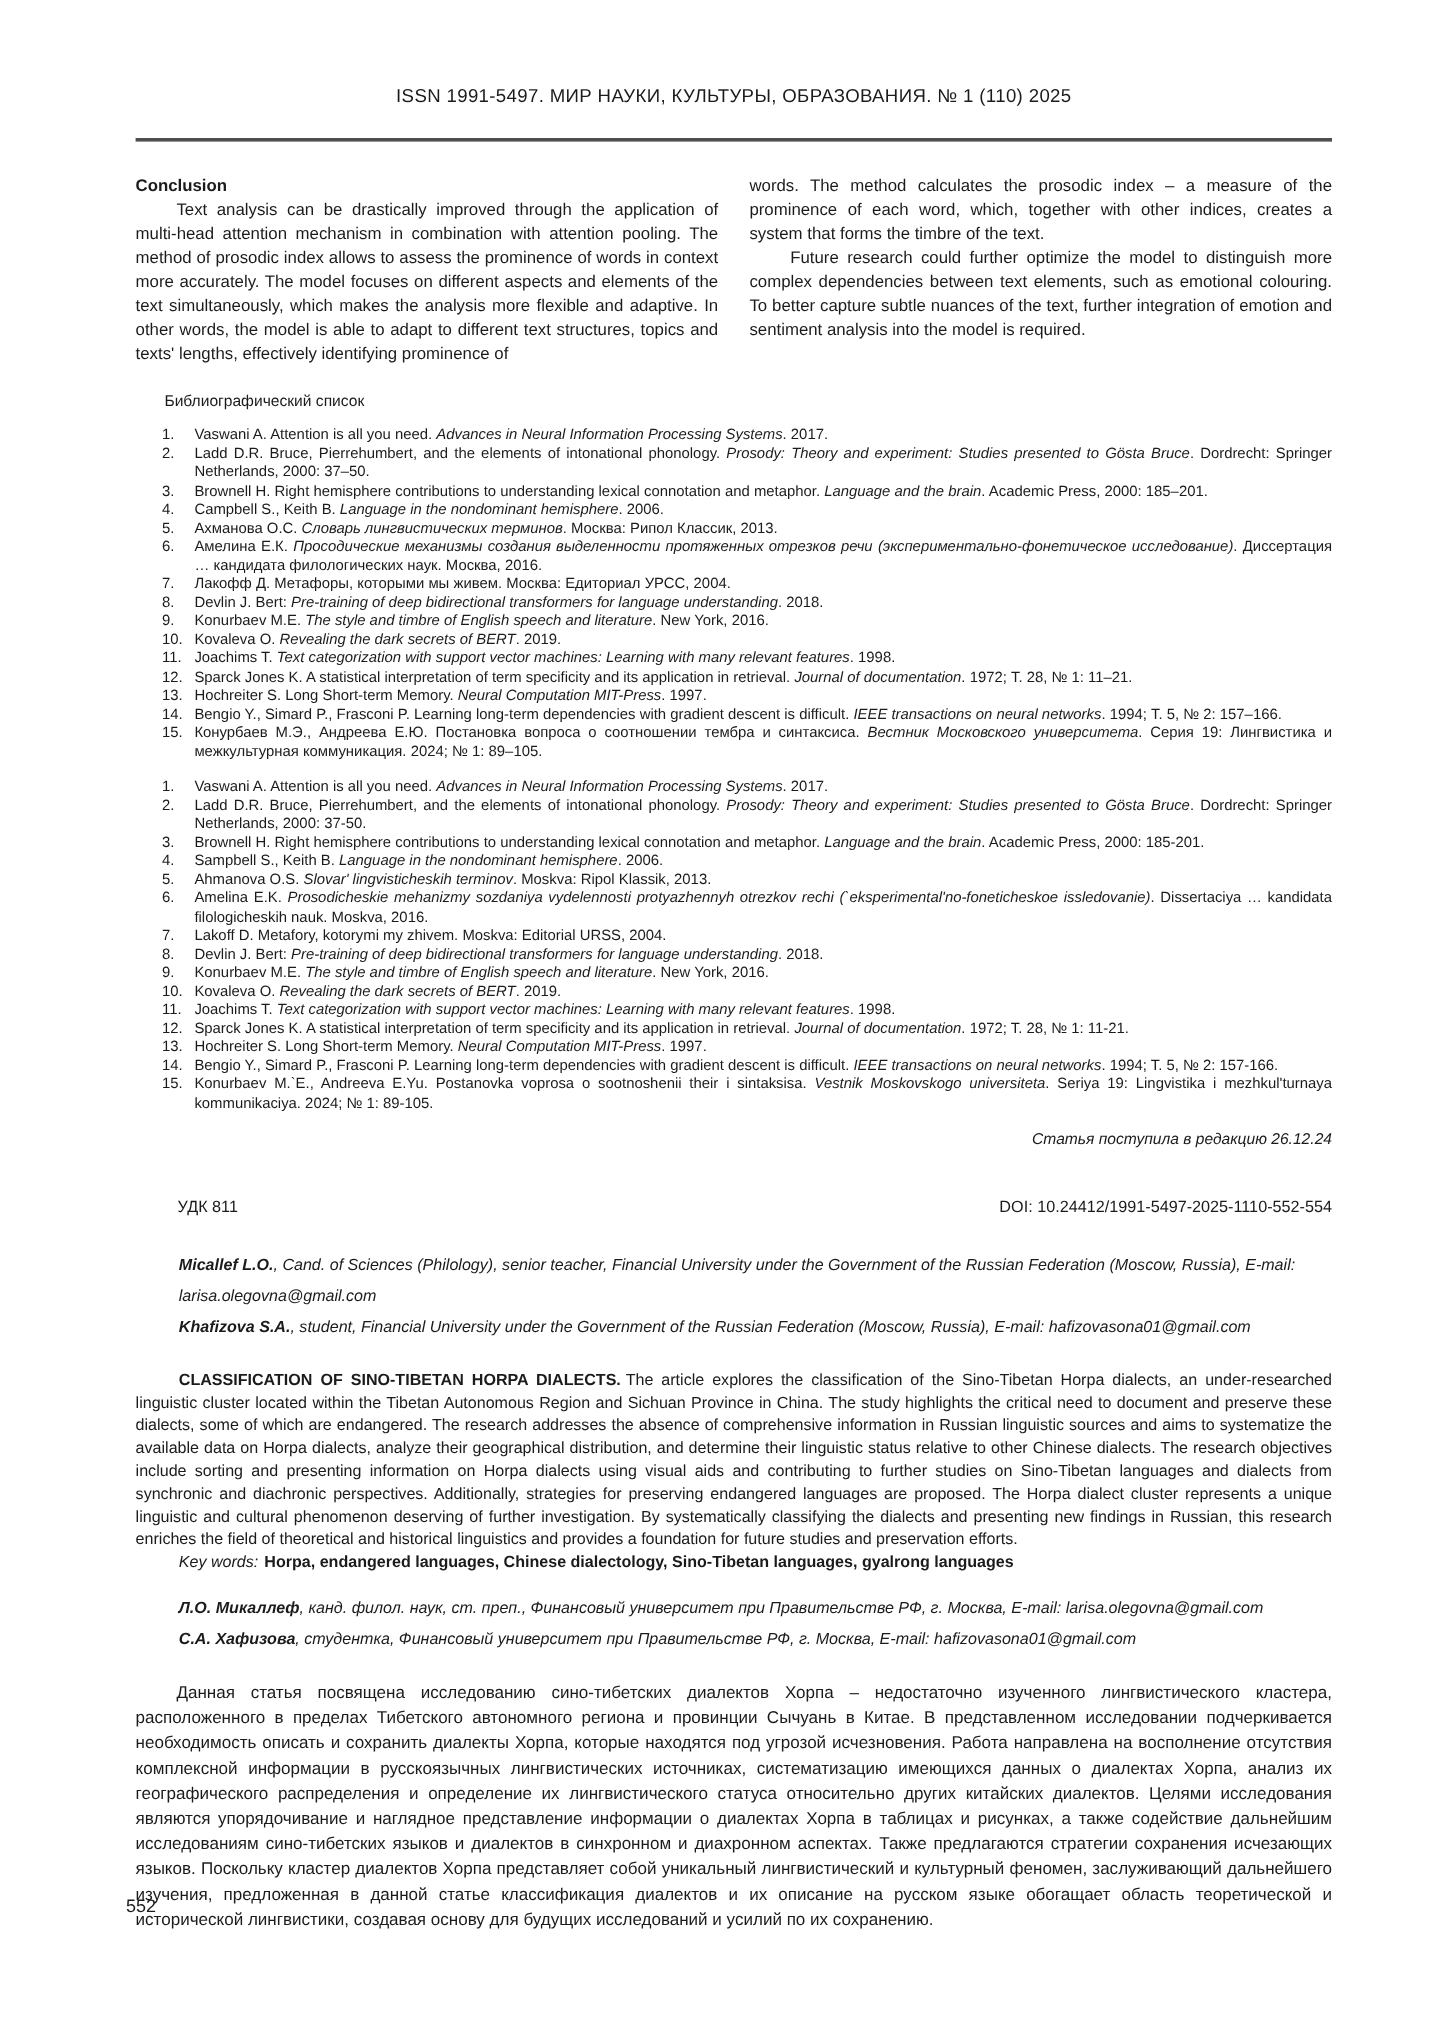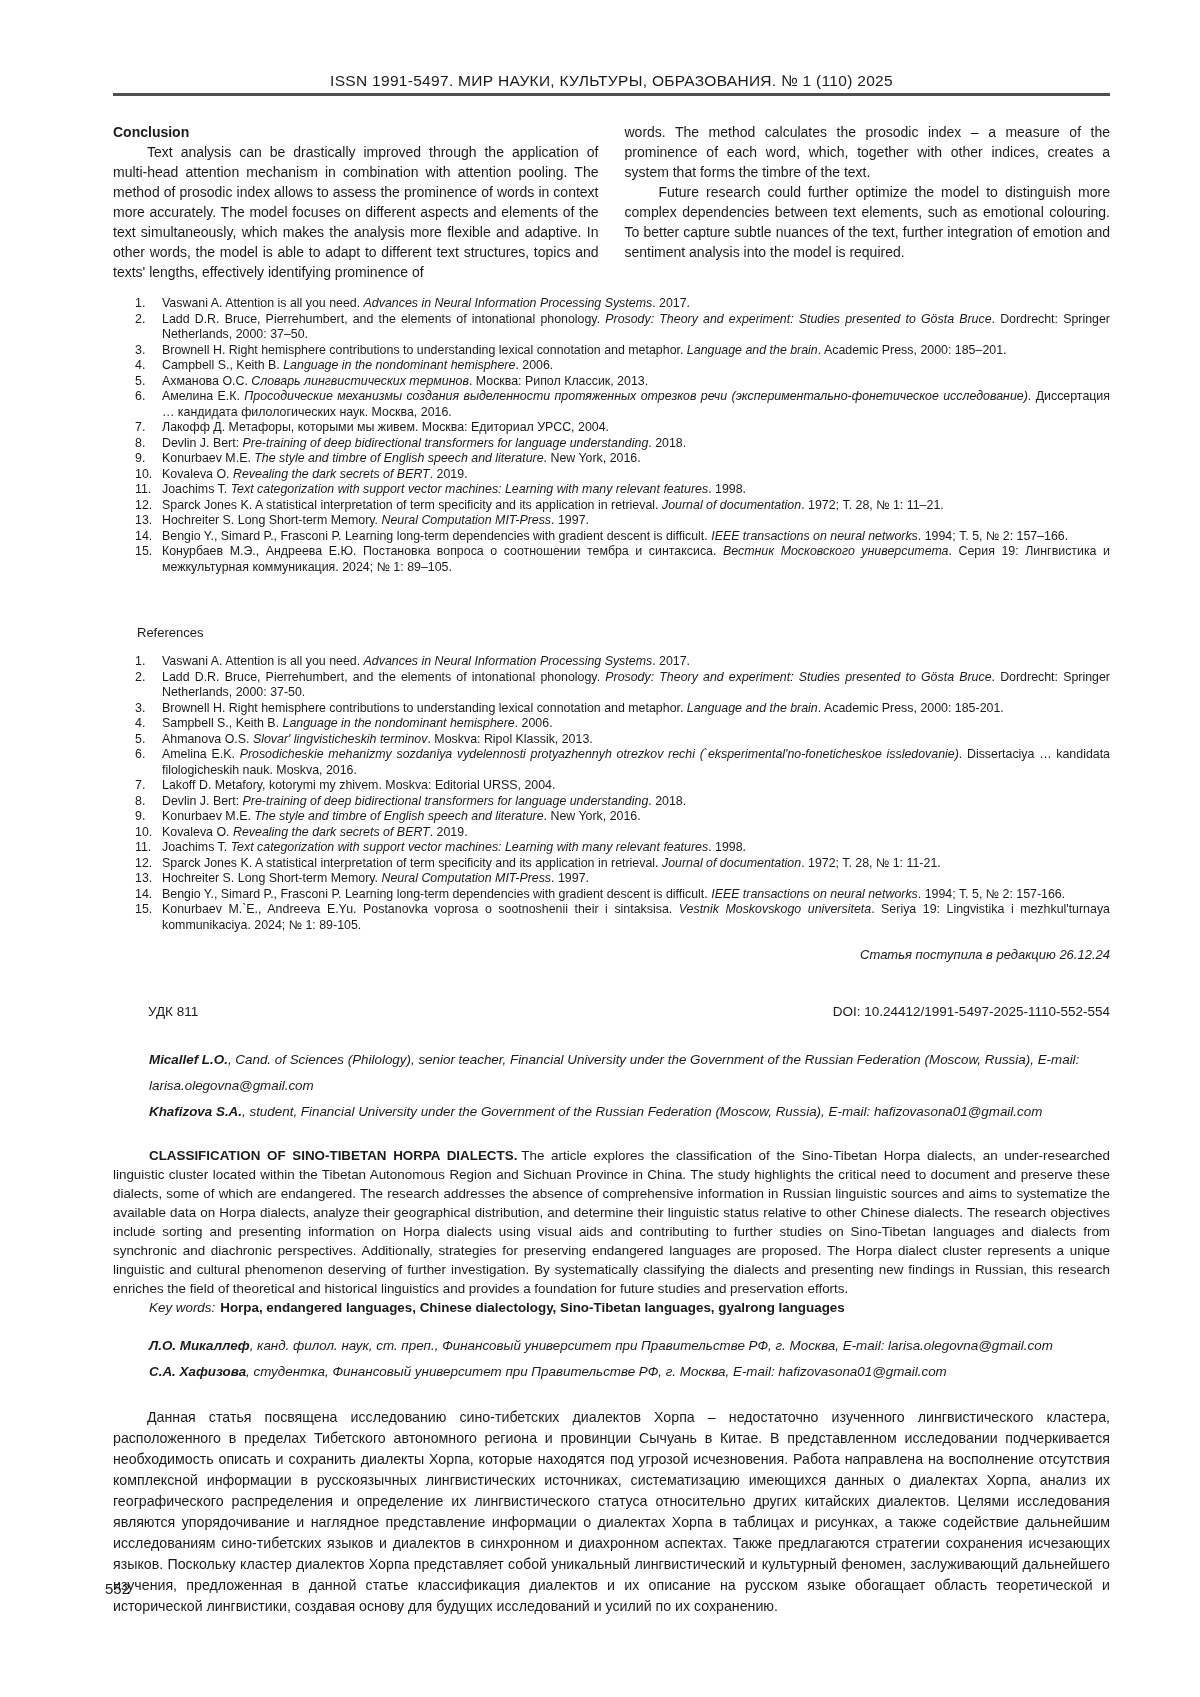--- a/index.html
+++ b/index.html
@@ -11,21 +11,21 @@
     font-family:"Liberation Sans", sans-serif;
     overflow:hidden;
   }
   .content { padding:72px 90px 0 113px; }
 
   
   .journal-header {
     text-align:center;
     font-size:15.5px;
     letter-spacing:0.3px;
-    padding-bottom:3px;
+    padding-bottom:25px;
     border-bottom:3px solid #4f4f4f;
   }
 
   
   .twocol { display:flex; gap:26px; margin-top:26px; }
   .col { flex:1; font-size:14px; line-height:20px; text-align:justify; }
   .concl-heading { font-weight:bold; margin:0 0 0 34px; }
   .col p { margin:0; }
   .indent { text-indent:34px; }
 
@@ -84,39 +84,39 @@
       <div class="col">
         <p class="concl-heading">Conclusion</p>
         <p class="indent">Text analysis can be drastically improved through the application of multi-head attention mechanism in combination with attention pooling. The method of prosodic index allows to assess the prominence of words in context more accurately. The model focuses on different aspects and elements of the text simultaneously, which makes the analysis more flexible and adaptive. In other words, the model is able to adapt to different text structures, topics and texts' lengths, effectively identifying prominence of</p>
       </div>
       <div class="col">
         <p>words. The method calculates the prosodic index – a measure of the prominence of each word, which, together with other indices, creates a system that forms the timbre of the text.</p>
         <p class="indent">Future research could further optimize the model to distinguish more complex dependencies between text elements, such as emotional colouring. To better capture subtle nuances of the text, further integration of emotion and sentiment analysis into the model is required.</p>
       </div>
     </div>
 
+    <div class="sect-heading">Библиографический список</div>
     <div class="ref-list">
         <div class="ref-item"><span class="ref-num">1.</span><span class="ref-text"><span>Vaswani A. Attention is all you need. </span><span class="it">Advances in Neural Information Processing Systems</span><span>. 2017.</span></span></div>
         <div class="ref-item"><span class="ref-num">2.</span><span class="ref-text"><span>Ladd D.R. Bruce, Pierrehumbert, and the elements of intonational phonology. </span><span class="it">Prosody: Theory and experiment: Studies presented to Gösta Bruce</span><span>. Dordrecht: Springer Netherlands, 2000: 37–50.</span></span></div>
         <div class="ref-item"><span class="ref-num">3.</span><span class="ref-text"><span>Brownell H. Right hemisphere contributions to understanding lexical connotation and metaphor. </span><span class="it">Language and the brain</span><span>. Academic Press, 2000: 185–201.</span></span></div>
         <div class="ref-item"><span class="ref-num">4.</span><span class="ref-text"><span>Campbell S., Keith B. </span><span class="it">Language in the nondominant hemisphere</span><span>. 2006.</span></span></div>
         <div class="ref-item"><span class="ref-num">5.</span><span class="ref-text"><span>Ахманова О.С. </span><span class="it">Словарь лингвистических терминов</span><span>. Москва: Рипол Классик, 2013.</span></span></div>
         <div class="ref-item"><span class="ref-num">6.</span><span class="ref-text"><span>Амелина Е.К. </span><span class="it">Просодические механизмы создания выделенности протяженных отрезков речи (экспериментально-фонетическое исследование)</span><span>. Диссертация … кандидата филологических наук. Москва, 2016.</span></span></div>
         <div class="ref-item"><span class="ref-num">7.</span><span class="ref-text"><span>Лакофф Д. Метафоры, которыми мы живем. Москва: Едиториал УРСС, 2004.</span></span></div>
         <div class="ref-item"><span class="ref-num">8.</span><span class="ref-text"><span>Devlin J. Bert: </span><span class="it">Pre-training of deep bidirectional transformers for language understanding</span><span>. 2018.</span></span></div>
         <div class="ref-item"><span class="ref-num">9.</span><span class="ref-text"><span>Konurbaev M.E. </span><span class="it">The style and timbre of English speech and literature</span><span>. New York, 2016.</span></span></div>
         <div class="ref-item"><span class="ref-num">10.</span><span class="ref-text"><span>Kovaleva O. </span><span class="it">Revealing the dark secrets of BERT</span><span>. 2019.</span></span></div>
         <div class="ref-item"><span class="ref-num">11.</span><span class="ref-text"><span>Joachims T. </span><span class="it">Text categorization with support vector machines: Learning with many relevant features</span><span>. 1998.</span></span></div>
         <div class="ref-item"><span class="ref-num">12.</span><span class="ref-text"><span>Sparck Jones K. A statistical interpretation of term specificity and its application in retrieval. </span><span class="it">Journal of documentation</span><span>. 1972; Т. 28, № 1: 11–21.</span></span></div>
         <div class="ref-item"><span class="ref-num">13.</span><span class="ref-text"><span>Hochreiter S. Long Short-term Memory. </span><span class="it">Neural Computation MIT-Press</span><span>. 1997.</span></span></div>
         <div class="ref-item"><span class="ref-num">14.</span><span class="ref-text"><span>Bengio Y., Simard P., Frasconi P. Learning long-term dependencies with gradient descent is difficult. </span><span class="it">IEEE transactions on neural networks</span><span>. 1994; Т. 5, № 2: 157–166.</span></span></div>
         <div class="ref-item"><span class="ref-num">15.</span><span class="ref-text"><span>Конурбаев М.Э., Андреева Е.Ю. Постановка вопроса о соотношении тембра и синтаксиса. </span><span class="it">Вестник Московского университета</span><span>. Серия 19: Лингвистика и межкультурная коммуникация. 2024; № 1: 89–105.</span></span></div>
       </div>
 
-    <div class="sect-heading refs">References</div>
     <div class="ref-list">
         <div class="ref-item"><span class="ref-num">1.</span><span class="ref-text"><span>Vaswani A. Attention is all you need. </span><span class="it">Advances in Neural Information Processing Systems</span><span>. 2017.</span></span></div>
         <div class="ref-item"><span class="ref-num">2.</span><span class="ref-text"><span>Ladd D.R. Bruce, Pierrehumbert, and the elements of intonational phonology. </span><span class="it">Prosody: Theory and experiment: Studies presented to Gösta Bruce</span><span>. Dordrecht: Springer Netherlands, 2000: 37-50.</span></span></div>
         <div class="ref-item"><span class="ref-num">3.</span><span class="ref-text"><span>Brownell H. Right hemisphere contributions to understanding lexical connotation and metaphor. </span><span class="it">Language and the brain</span><span>. Academic Press, 2000: 185-201.</span></span></div>
         <div class="ref-item"><span class="ref-num">4.</span><span class="ref-text"><span>Sampbell S., Keith B. </span><span class="it">Language in the nondominant hemisphere</span><span>. 2006.</span></span></div>
         <div class="ref-item"><span class="ref-num">5.</span><span class="ref-text"><span>Ahmanova O.S. </span><span class="it">Slovar' lingvisticheskih terminov</span><span>. Moskva: Ripol Klassik, 2013.</span></span></div>
         <div class="ref-item"><span class="ref-num">6.</span><span class="ref-text"><span>Amelina E.K. </span><span class="it">Prosodicheskie mehanizmy sozdaniya vydelennosti protyazhennyh otrezkov rechi (`eksperimental'no-foneticheskoe issledovanie)</span><span>. Dissertaciya … kandidata filologicheskih nauk. Moskva, 2016.</span></span></div>
         <div class="ref-item"><span class="ref-num">7.</span><span class="ref-text"><span>Lakoff D. Metafory, kotorymi my zhivem. Moskva: Editorial URSS, 2004.</span></span></div>
         <div class="ref-item"><span class="ref-num">8.</span><span class="ref-text"><span>Devlin J. Bert: </span><span class="it">Pre-training of deep bidirectional transformers for language understanding</span><span>. 2018.</span></span></div>
         <div class="ref-item"><span class="ref-num">9.</span><span class="ref-text"><span>Konurbaev M.E. </span><span class="it">The style and timbre of English speech and literature</span><span>. New York, 2016.</span></span></div>

